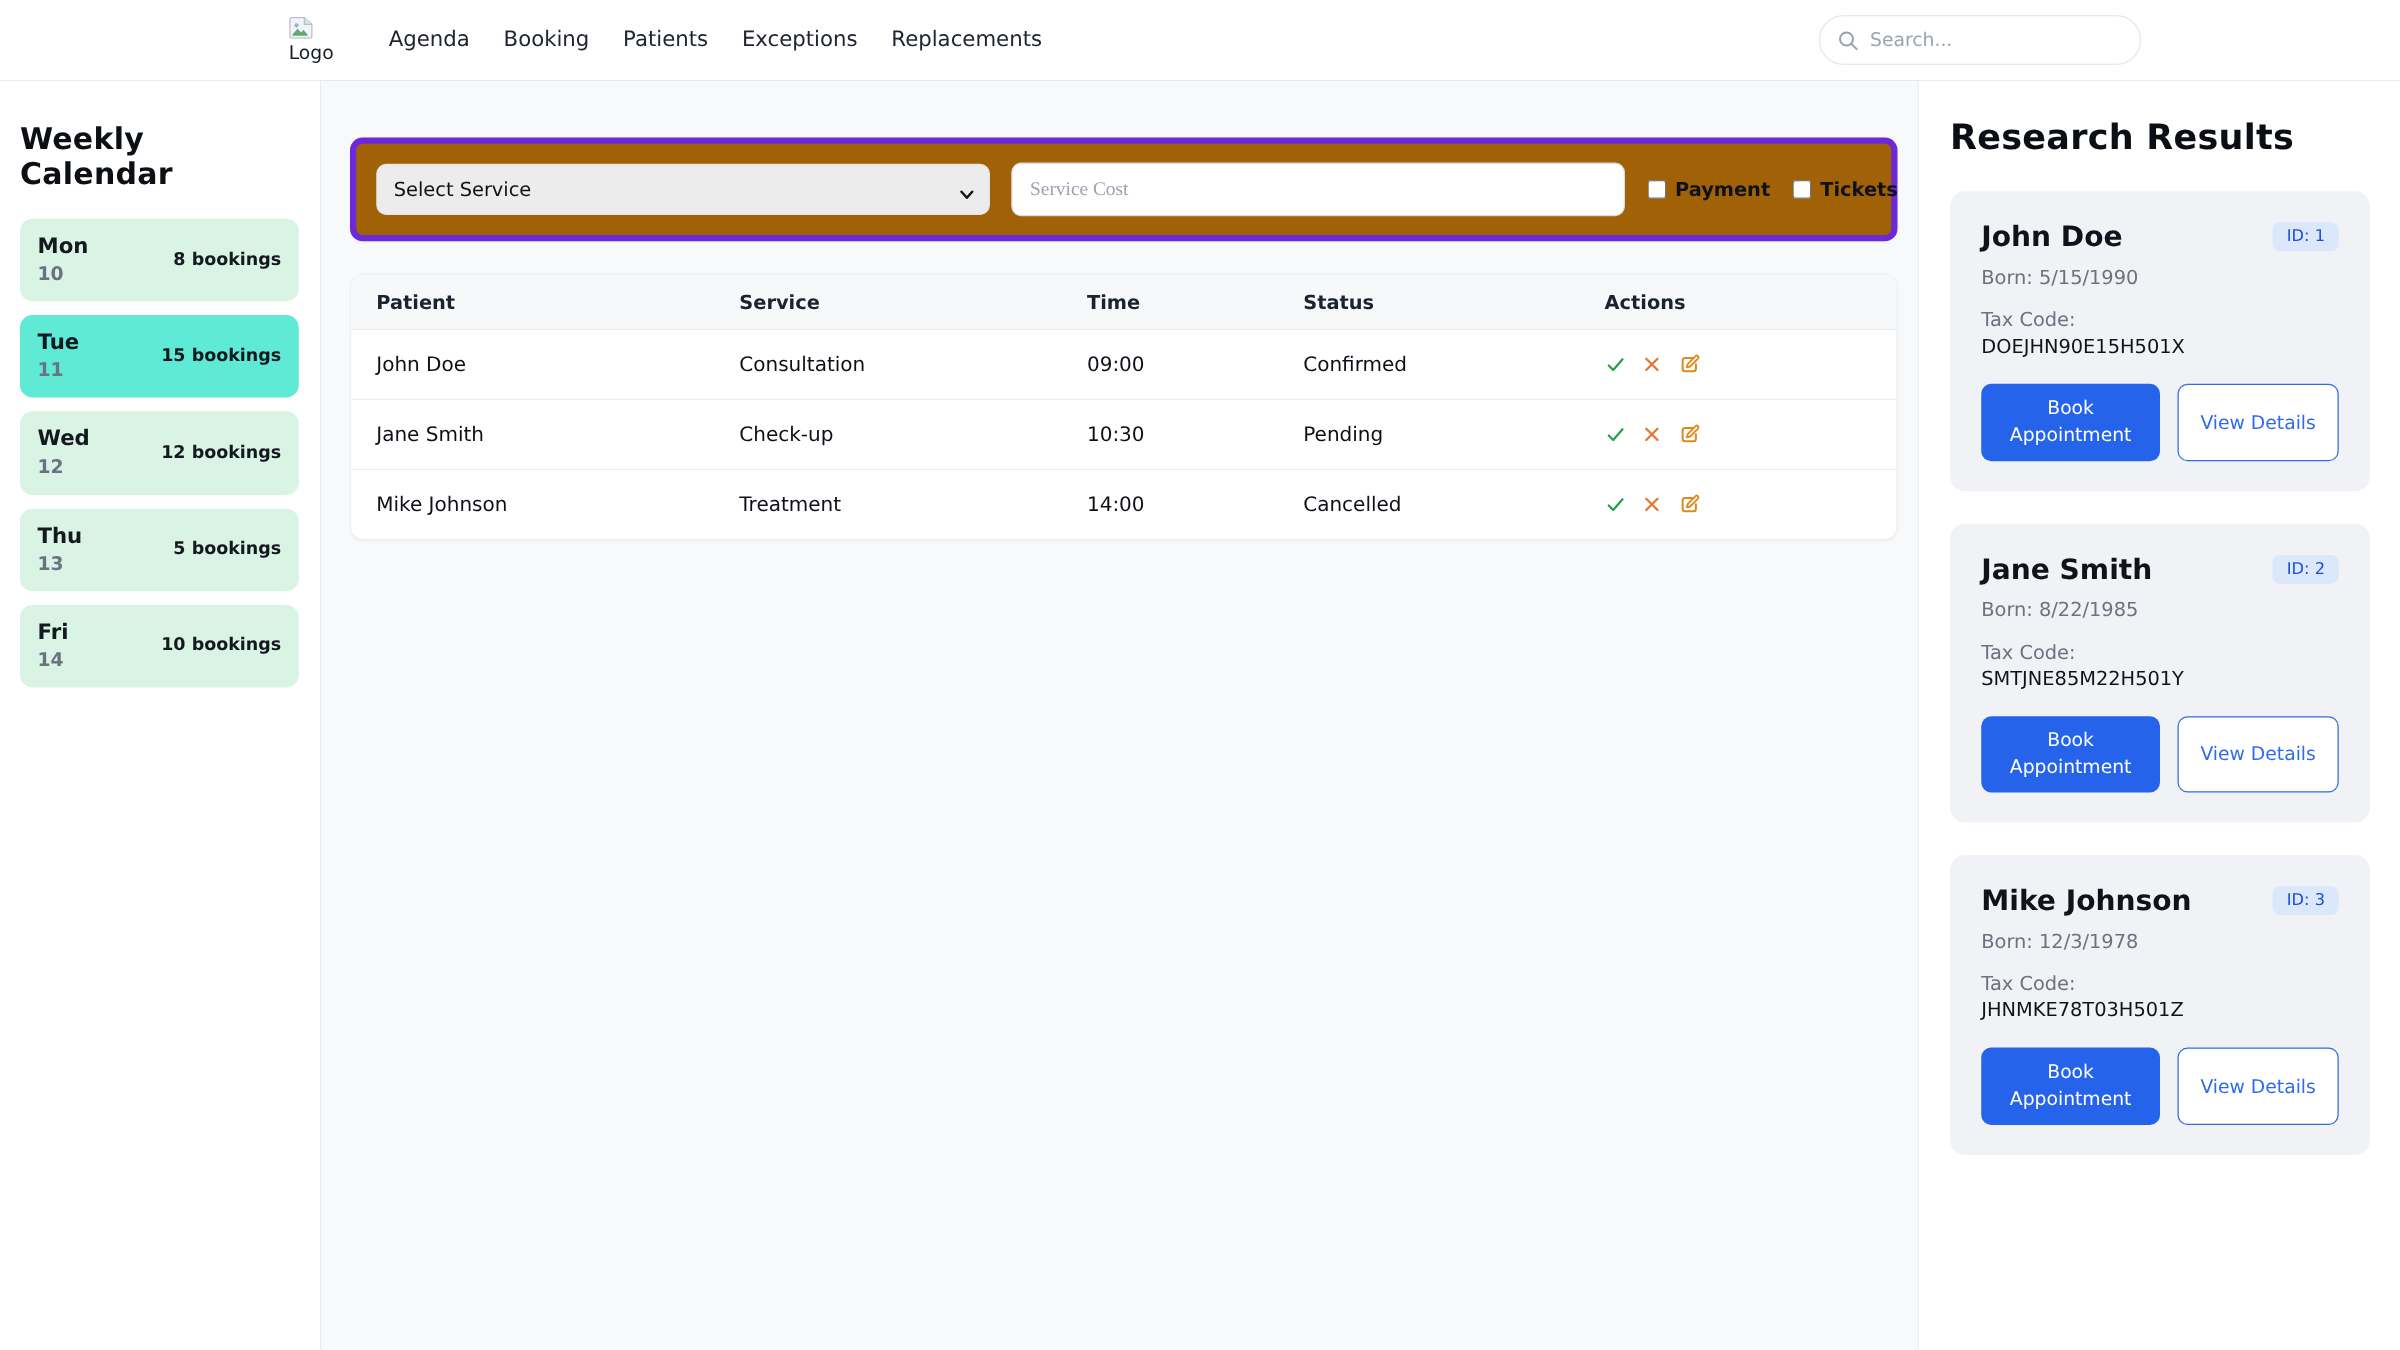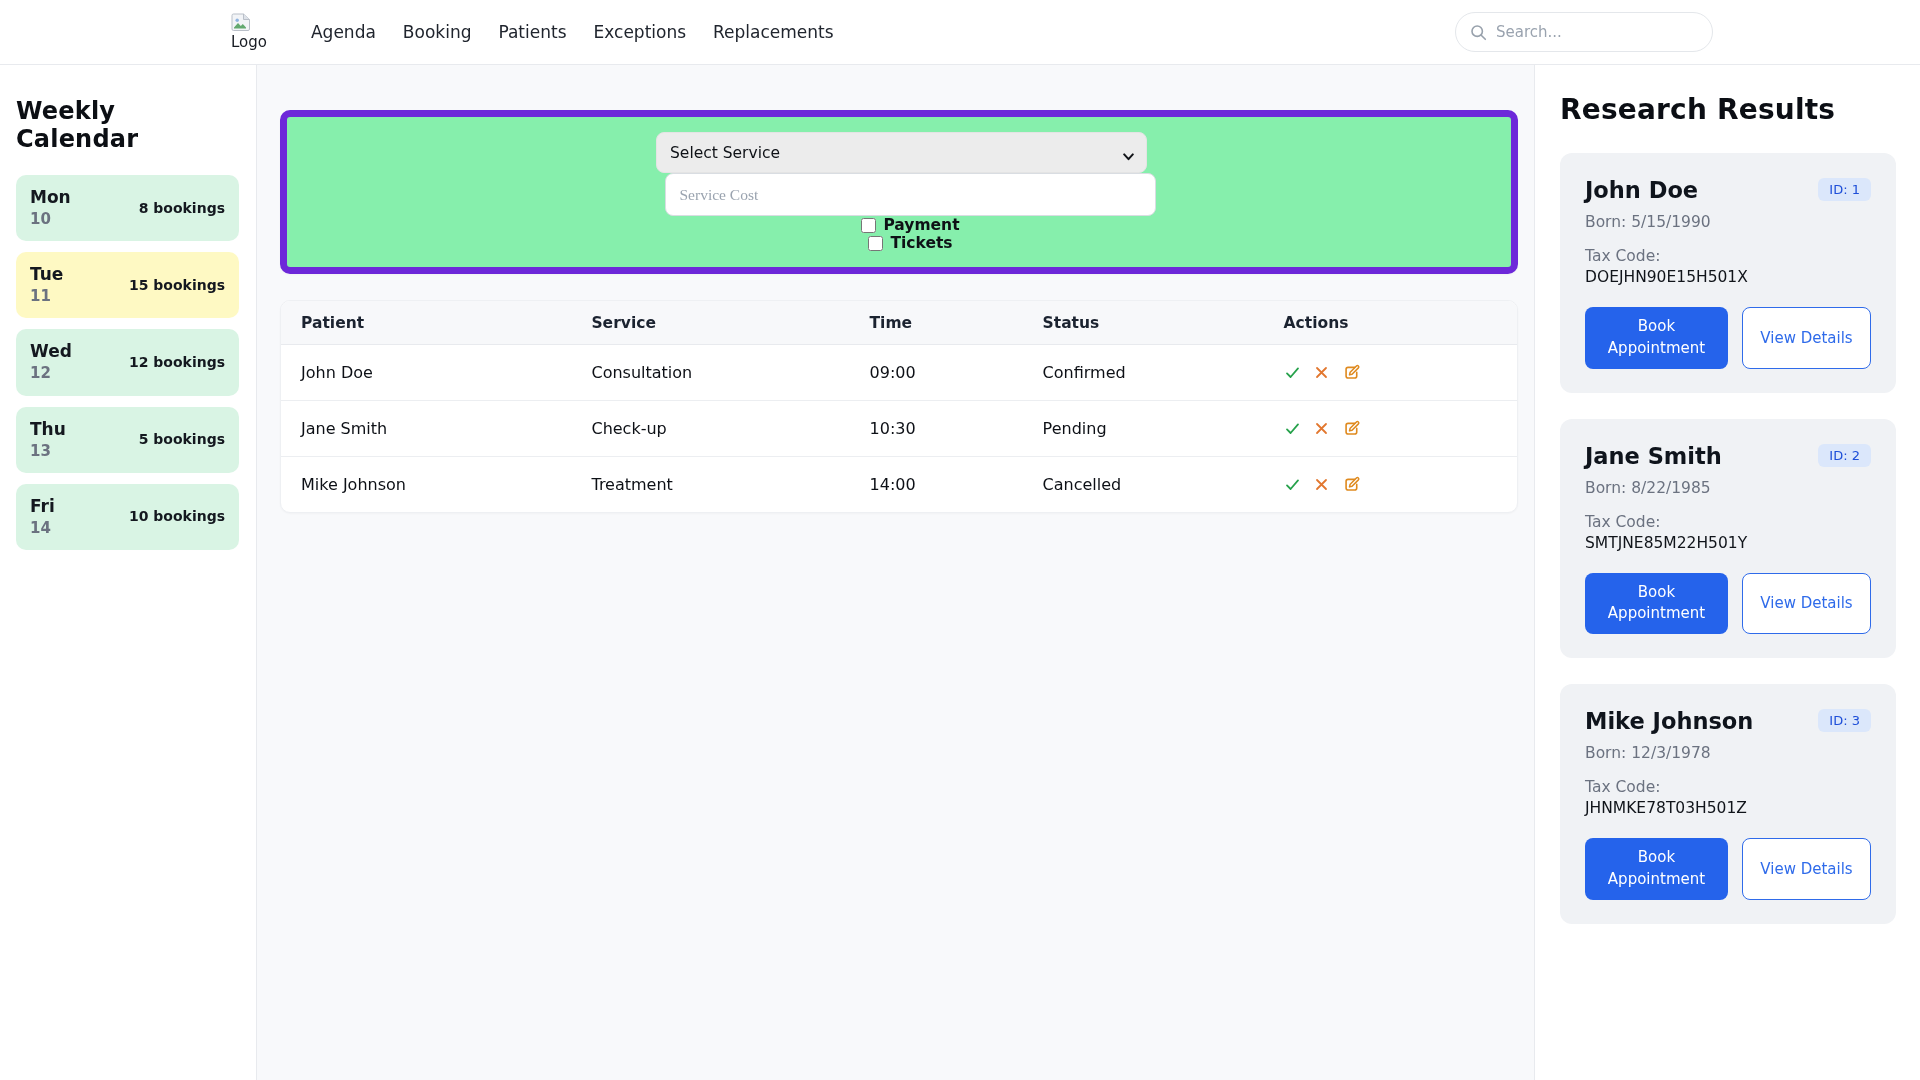--- a/index.html
+++ b/index.html
@@ -21,30 +21,30 @@
 
   
   .page { display: flex; height: 1015px; }
 
   
   .sidebar { width: 257px; background: #ffffff; border-right: 1px solid #e8eaee; padding: 32px 17px 0 16px; flex-shrink: 0; }
   .sidebar h2 { font-size: 24px; font-weight: 700; color: #0c0f14; margin-bottom: 22px; letter-spacing: .2px; }
   .day-card { border-radius: 10px; padding: 11px 14px 12px 14px; margin-bottom: 11px;
               display: flex; align-items: center; justify-content: space-between; cursor: pointer; font-weight: bold; }
   .day-card.green { background: #d9f4e4; }
-  .day-card.yellow { background: #fef9c3; }
+  .day-card.yellow { background: #5eead4; }
   .day-name { font-size: 17px; color: #14181f; line-height: 1.35; }
   .day-num { font-size: 15px; color: #6b7280; line-height: 1.35; }
   .day-bookings { font-size: 14px; color: #14181f; }
 
   
   .main { flex: 1; background: #f8f9fb; padding: 45px 16px 0 23px; min-width: 0; }
-  .filter-card { background: #86efac; border: 7px solid #6d28d9; border-radius: 10px;
+  .filter-card { background: #a16207; border: 5px solid #6d28d9; border-radius: 10px;
                  box-shadow: 0 1px 2px rgba(16,24,40,.03);
-                 padding: 15px 11px 15px 16px; display: flex; align-items: center; flex-direction: column; }
+                 padding: 15px 11px 15px 16px; display: flex; align-items: center; }
   .select-wrap { position: relative; width: 491px; flex-shrink: 0; }
   .select-wrap select { appearance: none; -webkit-appearance: none; width: 100%; height: 41px;
                         background: #ececec; border: 1px solid #e4e4e4; border-radius: 8px;
                         font-family: inherit; font-size: 15.5px; color: #0e1116; padding: 0 34px 0 13px; cursor: pointer; }
   .select-wrap .chev { position: absolute; right: 13px; top: 14px; pointer-events: none; display: block; }
   .cost-input { width: 491px; height: 43px; margin-left: 17px; border: 1px solid #d9dde2; border-radius: 8px;
                 font-family: Liberation Serif, serif; font-size: 15.5px; color: #20252e; padding: 0 14px; outline: none; flex-shrink: 0; }
   .cost-input::placeholder { color: #9aa3af; }
   .chk-group { display: flex; align-items: center; gap: 7px; margin-left: 18px; cursor: pointer; }
   .chk-group input { width: 15px; height: 15px; accent-color: #2563eb; cursor: pointer; }

